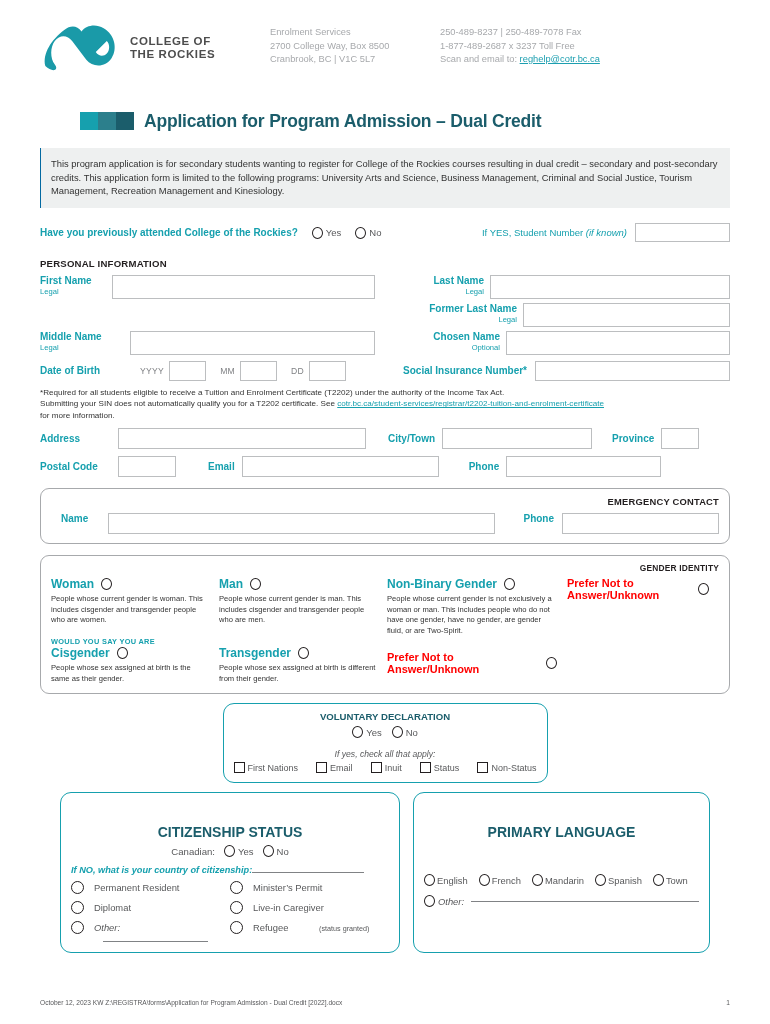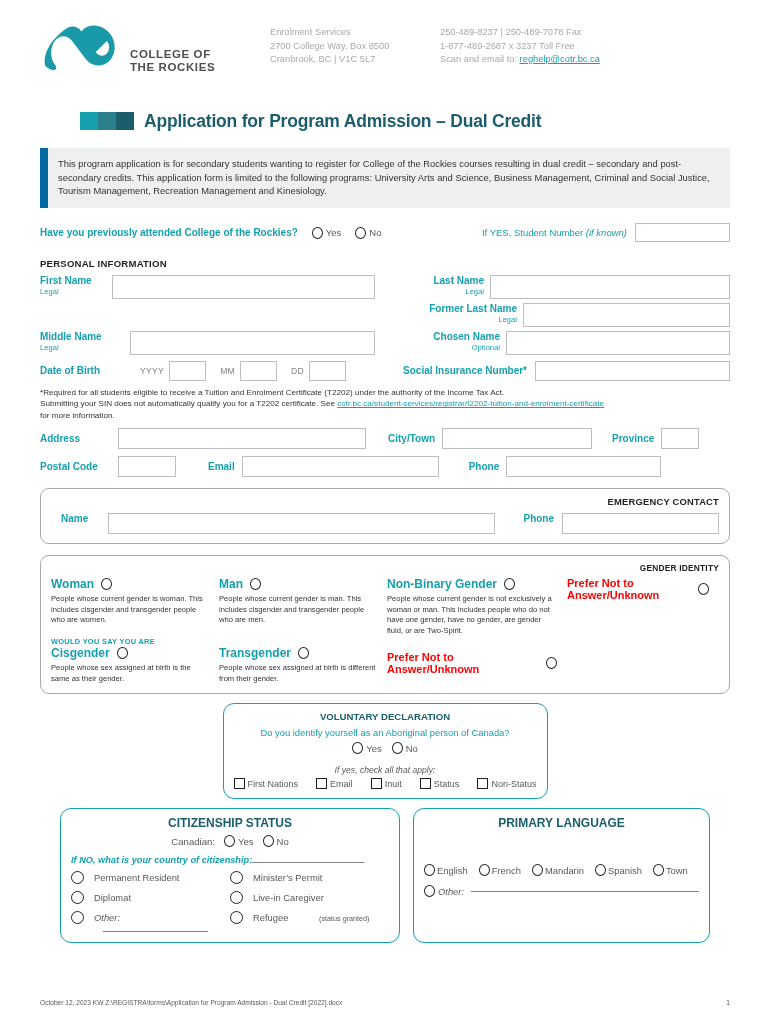--- a/index.html
+++ b/index.html
@@ -9,40 +9,40 @@
     background:#ffffff;
     font-family:"Liberation Sans", sans-serif;
     color:#231f20;
     position:relative;
     overflow:hidden;
   }
   .page { position:relative; width:770px; height:1024px; padding:0 40px; }
 
   
   .header { display:flex; align-items:flex-start; padding-top:22px; height:78px; }
-  .logo-wrap { display:flex; align-items:flex-end; width:230px; }
+  .logo-wrap { display:flex; align-items:center; width:230px; }
   .logo-mark { width:80px; height:52px; flex:0 0 80px; }
   .logo-text { margin-left:10px; font-size:11.5px; font-weight:bold; letter-spacing:.6px;
                line-height:13px; color:#4d4d4d; }
   .hdr-col { font-size:9.3px; line-height:13.5px; color:#a7a9ac; padding-top:4px; }
   .hdr-col.a { width:170px; }
   .hdr-col.b { width:auto; }
   .hdr-col a { color:#1c9fb0; }
 
   
   .title-row { display:flex; align-items:center; margin-top:28px; height:30px;padding-left:40px; }
   .title-blocks { display:flex; margin-right:10px; }
   .tb { width:18px; height:18px; }
   .tb1 { background:#16a0ae; }
   .tb2 { background:#2c7f8c; }
   .tb3 { background:#1b5d6b; }
   .title-text { font-size:17.5px; font-weight:bold; color:#1b5d6b; letter-spacing:-.2px; }
 
   
-  .intro { background:#eef0f0; border-left:8px solid #0369a1; margin-top:12px;
+  .intro { background:#eef0f0; border-left:1px solid #0369a1; margin-top:12px;
            padding:9px 12px 10px 10px; font-size:9.4px; line-height:13.6px; color:#333; }
 
   
   .prev-row { display:flex; align-items:center; margin-top:14px; height:22px; }
   .q-label { font-size:10px; font-weight:bold; color:#16a0ae; }
   .radio { width:11px; height:12px; border:1.6px solid #231f20; border-radius:50%;
            display:inline-block; vertical-align:middle; flex:0 0 auto; background:#fff; }
   .opt { display:flex; align-items:center; gap:3px; margin-left:14px; }
   .opt span.t { font-size:9.5px; color:#58595b; }
   .yes-sn { margin-left:auto; display:flex; align-items:center; gap:8px; }
@@ -109,21 +109,21 @@
   .vd-if { text-align:center; font-size:8.6px; font-style:italic; color:#58595b; margin-top:11px; }
   .vd-checks { display:flex; justify-content:space-between; margin-top:3px; }
   .chk { width:11px; height:11px; border:1.6px solid #231f20; background:#fff; flex:0 0 auto; }
   .chk-item { display:flex; align-items:center; gap:3px; font-size:9px; color:#58595b; }
 
   
   .bot { display:flex; gap:13px; margin-top:9px; }
   .cbox { border:1.4px solid #16a0ae; border-radius:11px; padding:7px 10px 10px; }
   .cs { width:340px; }
   .pl { flex:1; }
-  .cbox-title { text-align:center; font-size:12px; font-weight:bold; color:#1b5d6b; }
+  .cbox-title { text-align:center; font-size:14px; font-weight:bold; color:#1b5d6b;margin-top:24px; }
   .can-row { display:flex; justify-content:center; align-items:center; gap:9px; margin-top:5px;
              font-size:9.6px; color:#58595b; }
   .cz-q { font-size:9.2px; font-style:italic; font-weight:bold; color:#16a0ae; margin-top:8px; }
   .cz-q .ul { border-bottom:1px solid #808285; display:inline-block; width:112px; }
   .cz-grid { display:flex; margin-top:6px; }
   .cz-col { width:50%; }
   .cz-item { display:flex; align-items:center; gap:10px; margin-bottom:7px;
              font-size:9.4px; color:#58595b; }
   .radio-lg { width:13px; height:13px; border:1.7px solid #231f20; border-radius:50%;
               flex:0 0 auto; background:#fff; }
@@ -358,21 +358,20 @@
           <span class="g-name red">Prefer Not to Answer/Unknown</span>
           <span class="radio"></span>
         </label>
       </div>
     </div>
   </div>
 
   <div class="vd-wrap">
     <div class="vd">
       <div class="vd-title">VOLUNTARY DECLARATION</div>
-      <div class="vd-q">Do you identify yourself as an Aboriginal person of Canada?</div>
       <div class="vd-opts">
         <label class="opt" style="margin-left:0">
           <span class="radio"></span>
           <span class="t">Yes</span>
         </label>
         <label class="opt" style="margin-left:0">
           <span class="radio"></span>
           <span class="t">No</span>
         </label>
       </div>

